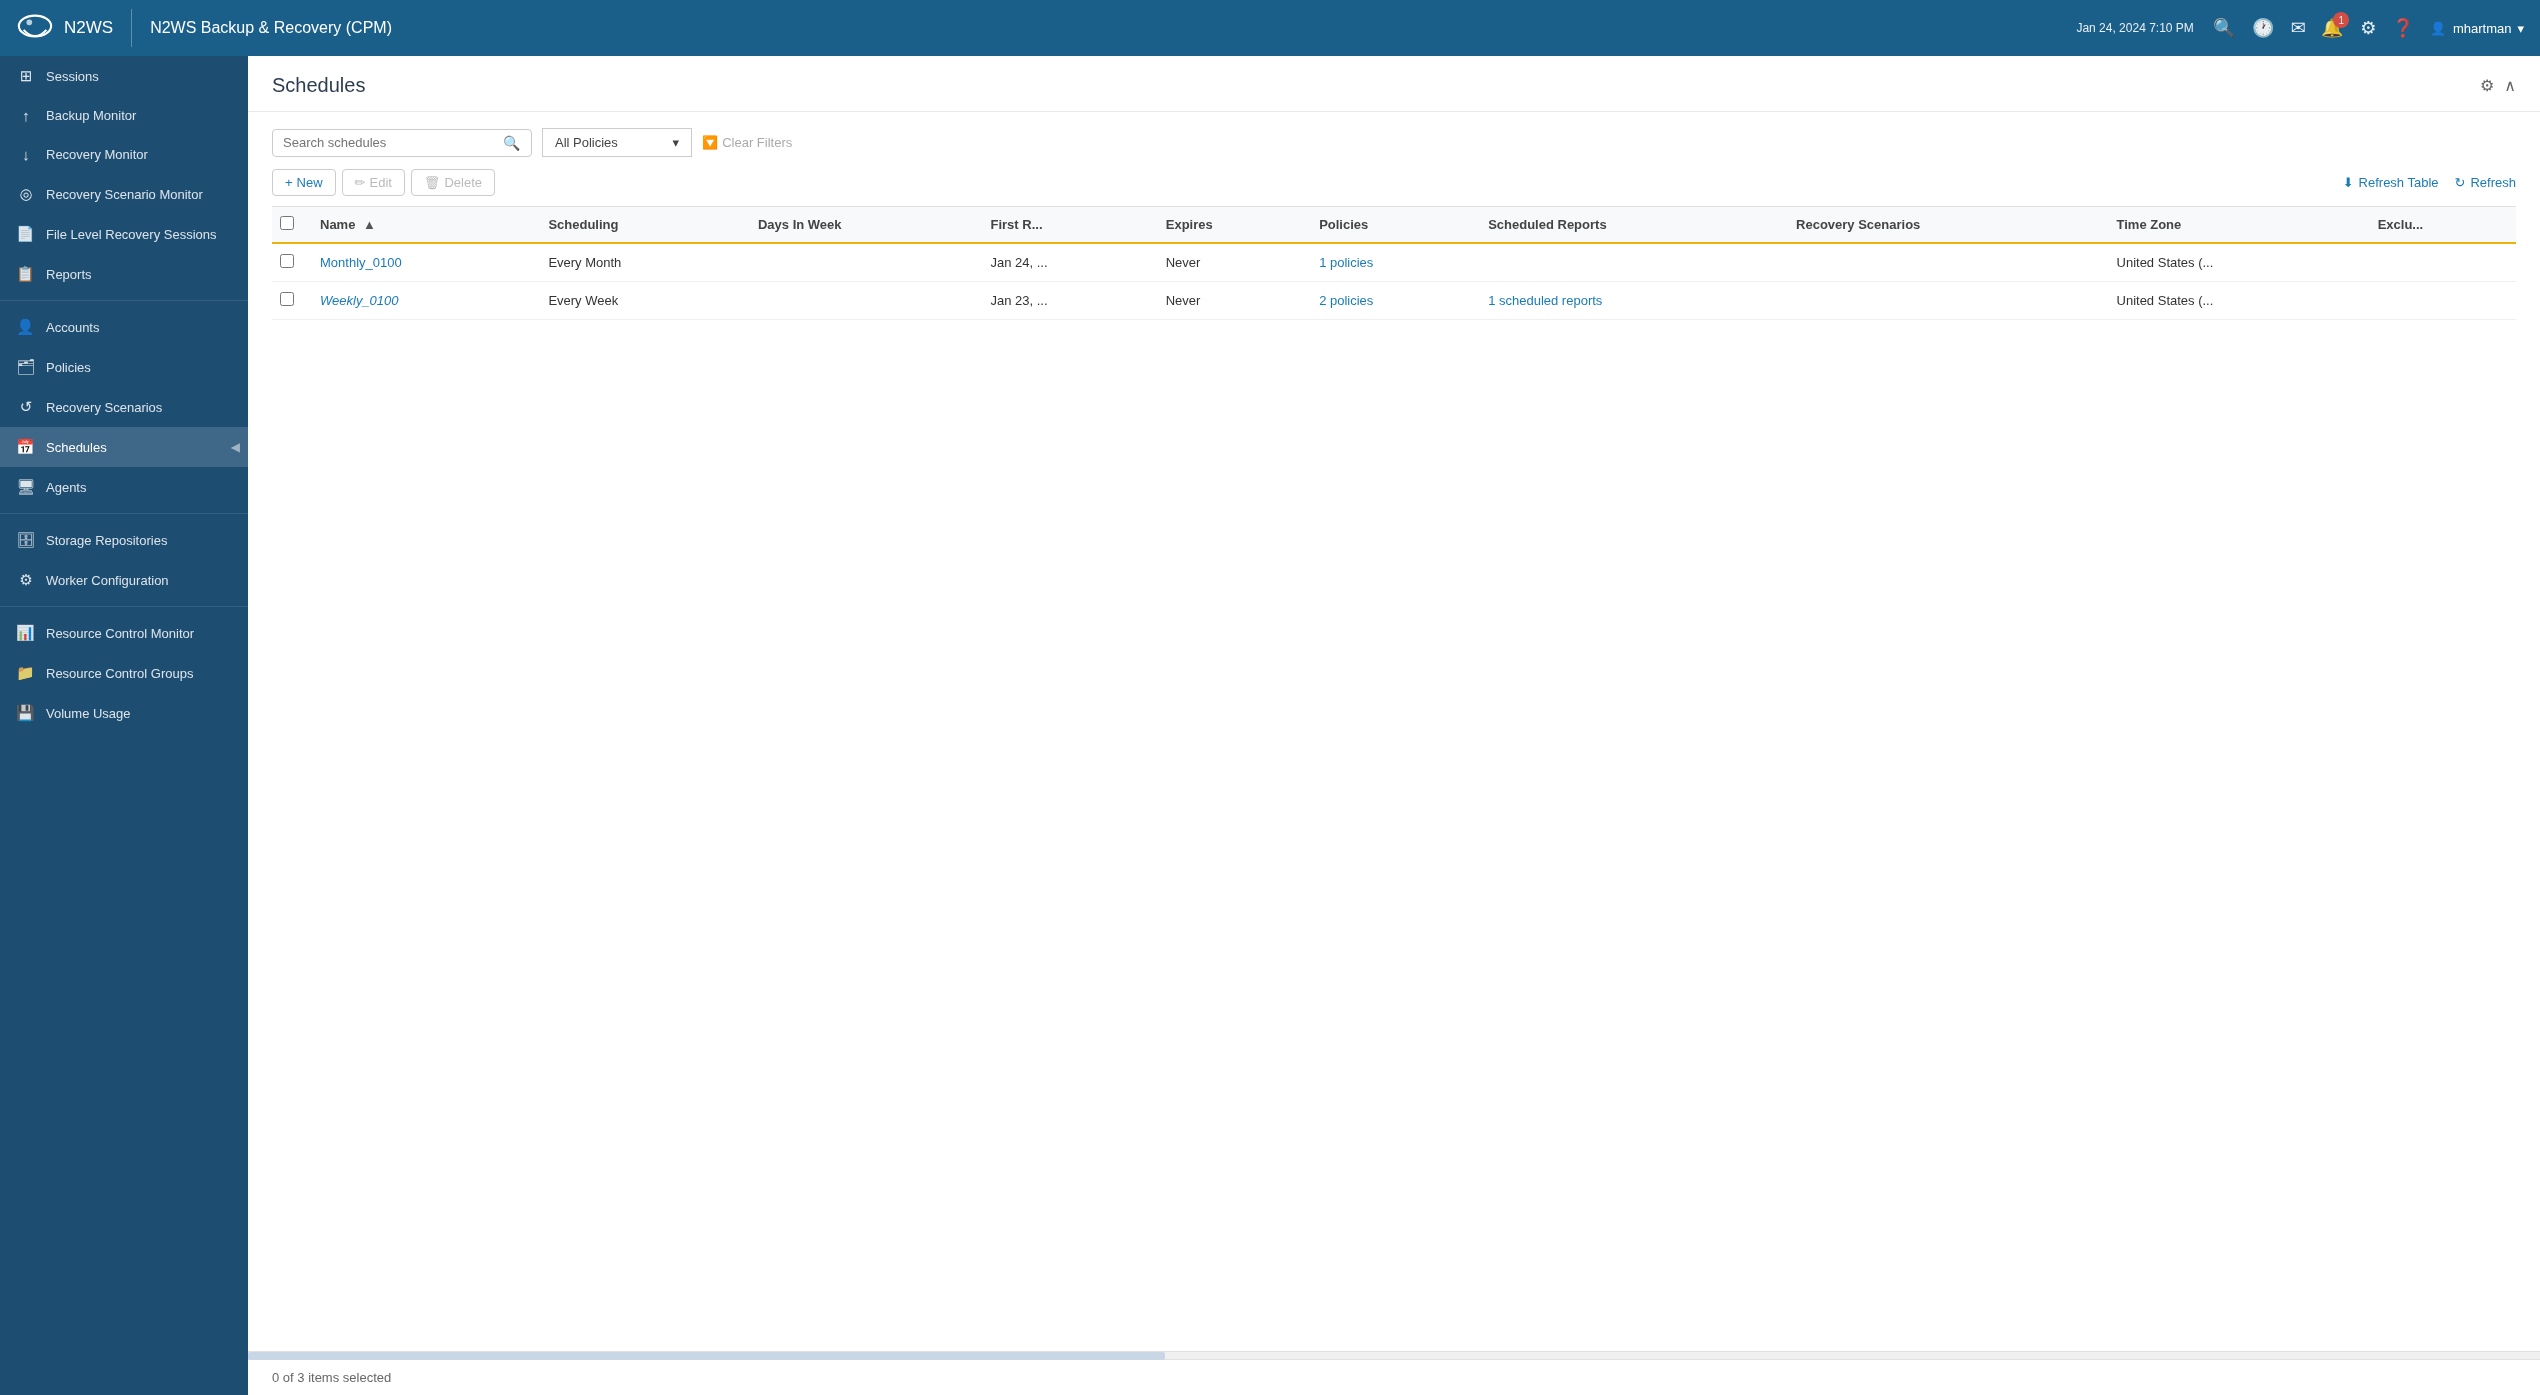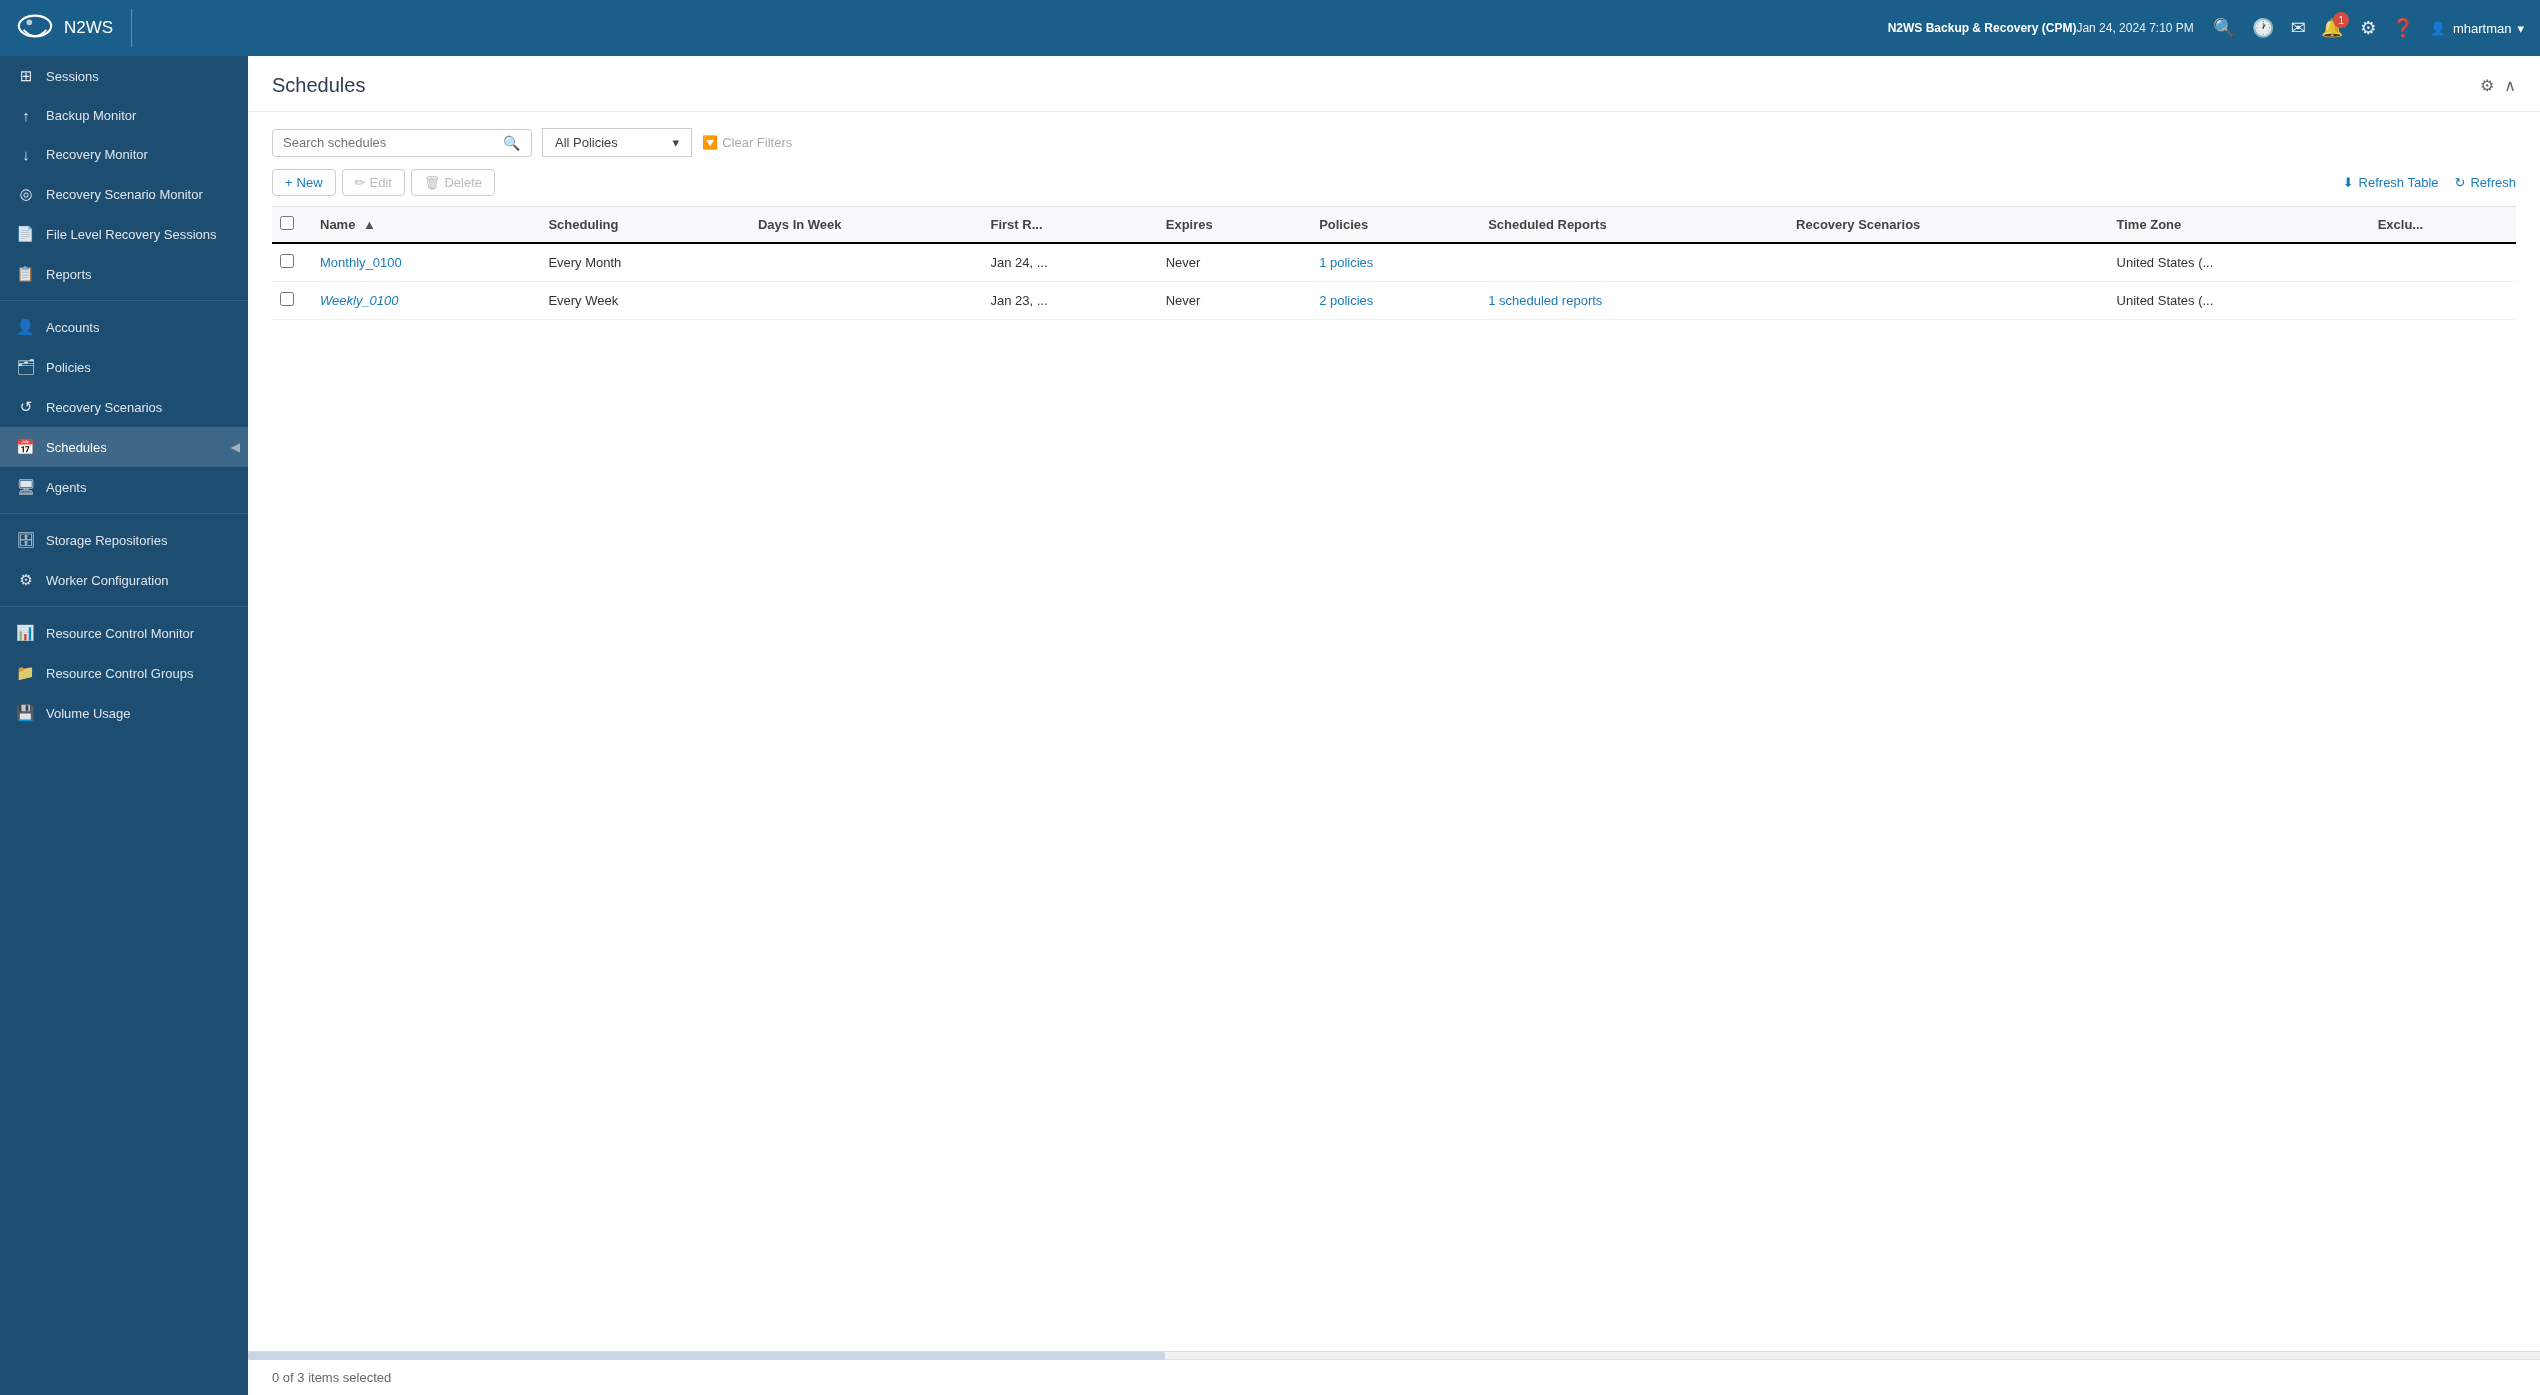--- a/index.html
+++ b/index.html
@@ -25,24 +25,23 @@
       color: #fff;
       border-right: 1px solid rgba(255,255,255,0.3);
       padding-right: 18px;
       margin-right: 18px;
     }
     .logo-icon {
       width: 38px;
       height: 38px;
     }
     .topbar-title {
-      font-size: 12px;
-      font-weight: 700;
+      font-size: 16px;
+      font-weight: 400;
       flex: 1;
-      text-align: right;
     }
     .topbar-right {
       display: flex;
       align-items: center;
       gap: 16px;
     }
     .topbar-icon {
       color: #fff;
       cursor: pointer;
       font-size: 18px;
@@ -268,21 +267,21 @@
     }
 
     
     .data-table {
       width: 100%;
       border-collapse: collapse;
       font-size: 13px;
     }
     .data-table th {
       background: #f8f9fa;
-      border-bottom: 2px solid #000000;
+      border-bottom: 2px solid #eab308;
       border-top: 1px solid #e0e0e0;
       padding: 9px 12px;
       text-align: left;
       font-weight: 600;
       color: #444;
       white-space: nowrap;
       cursor: pointer;
     }
     .data-table th:first-child {
       width: 36px;

